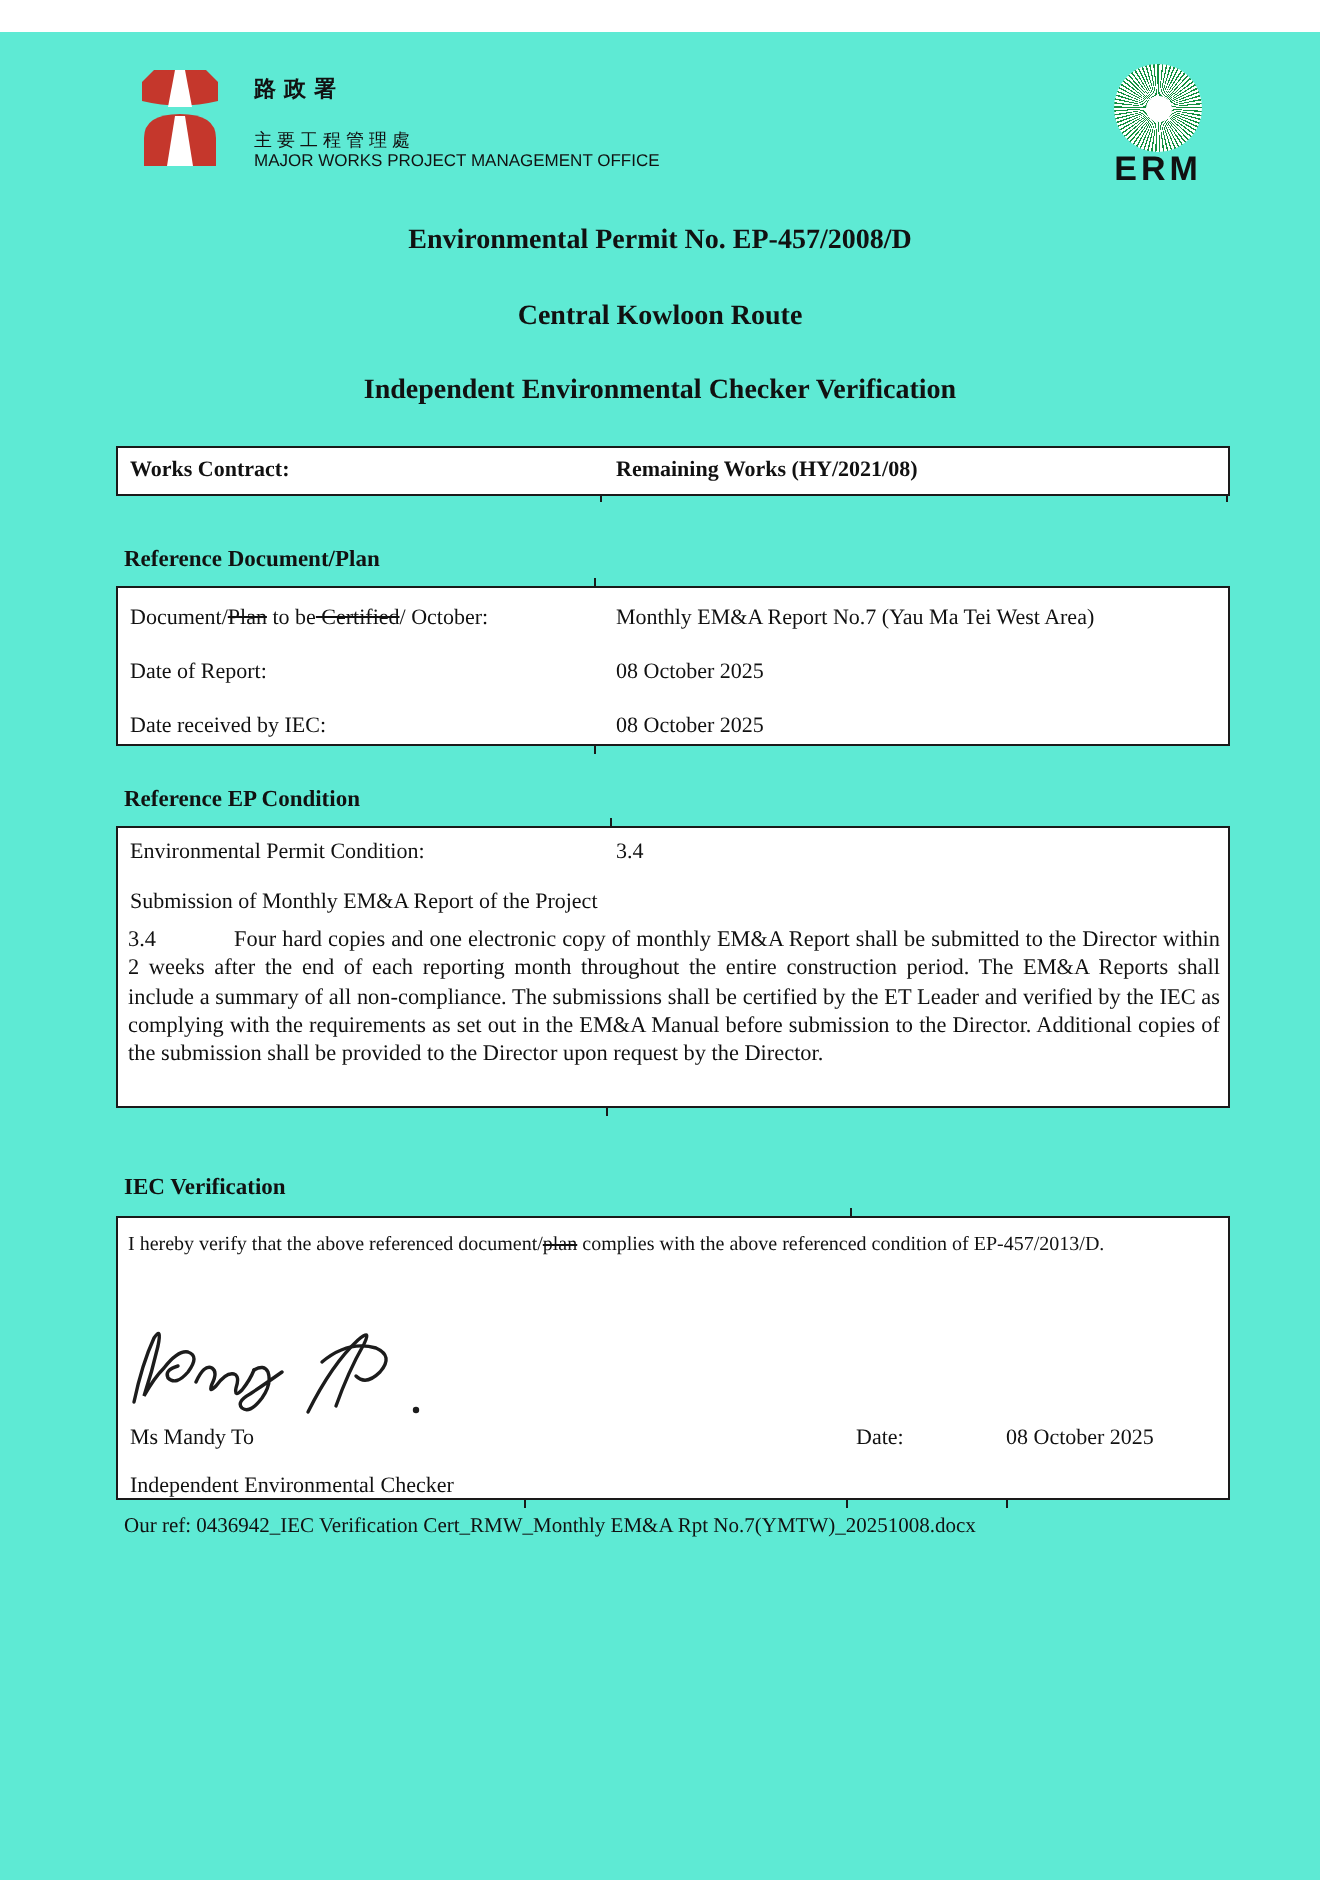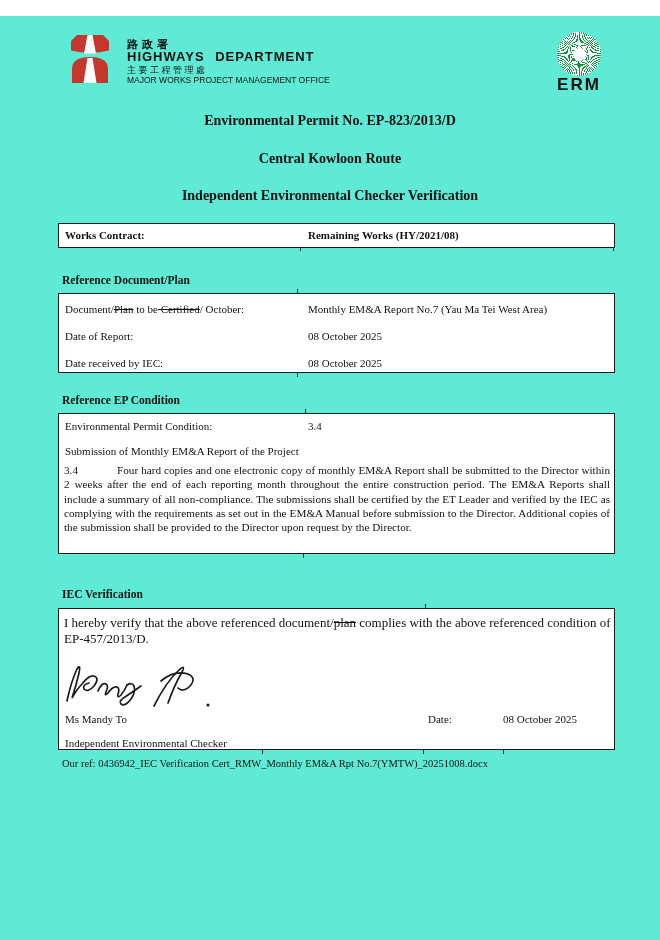--- a/index.html
+++ b/index.html
@@ -25,46 +25,45 @@
     background:repeating-conic-gradient(#12913f 0deg 2deg, #ffffff 2deg 5.2deg);
     position:relative;
   }
   .erm-hole {
     position:absolute; left:50%; top:50%; width:13px; height:13px;
     margin-left:-6.5px; margin-top:-6.5px; border-radius:50%; background:#ffffff;
   }
   .erm-label { font-size:17px; font-weight:600; letter-spacing:2px; text-align:center; }
   .clausepara { width:546px; font-size:11.2px; line-height:14.3px; text-align:justify; }
   .clause-num { display:inline-block; width:53px; }
-  .stmt { width:548px; font-size:13px; line-height:15.5px; }
+  .stmt { width:548px; font-size:10px; line-height:15.5px; }
   .footer-ref { font-size:10.5px; }
 </style>
 </head>
 <body>
 
 <div class="page">
 
   <svg class="abs" style="left:70px; top:19px;" width="40" height="48" viewBox="0 0 40 48">
     <path d="M1,15.5 L1,6 L7,0 L33,0 L39,6 L39,15.5 Q20,20 1,15.5 Z" fill="#c5372c"></path>
     <path d="M17.5,0 L22.5,0 L26,18.5 L14,18.5 Z" fill="#ffffff"></path>
     <path d="M2,48 L2,34 Q2,22 20,22 Q38,22 38,34 L38,48 Z" fill="#c5372c"></path>
     <path d="M17.5,23 L22.5,23 L26.5,48 L13.5,48 Z" fill="#ffffff"></path>
   </svg>
 
   <div class="abs sans dept-cn" style="left:127px; top:21px;">路政署</div>
-  <div class="abs sans dept-en" style="left:127px; top:33px;">HIGHWAYS DEPARTMENT</div>
   <div class="abs sans office-cn" style="left:127px; top:48px;">主要工程管理處</div>
   <div class="abs sans office-en" style="left:127px; top:59px;">MAJOR WORKS PROJECT MANAGEMENT OFFICE</div>
 
   <div class="abs erm-burst" style="left:557px; top:16px;">
     <div class="erm-hole"></div>
   </div>
   <div class="abs sans erm-label" style="left:553px; top:59px; width:52px;">ERM</div>
 
-  <div class="abs title" style="top:97px;">Environmental Permit No. EP-823/2013/D</div>
+  <div class="abs title" style="top:97px;">Environmental Permit No. EP-457/2008/D</div>
   <div class="abs title" style="top:172px;">Independent Environmental Checker Verification</div>
   <div class="abs title" style="top:135px;">Central Kowloon Route</div>
 
   <div class="abs box" style="left:58px; top:207px; width:557px; height:25px;"></div>
   <div class="abs t11 b" style="left:65px; top:213px;">Works Contract:</div>
   <div class="abs t11 b" style="left:308px; top:213px;">Remaining Works (HY/2021/08)</div>
   <div class="abs tick" style="left:300px; top:231px;"></div>
   <div class="abs tick" style="left:613px; top:231px;"></div>
 
   <div class="abs heading" style="left:62px; top:258px;">Reference Document/Plan</div>

